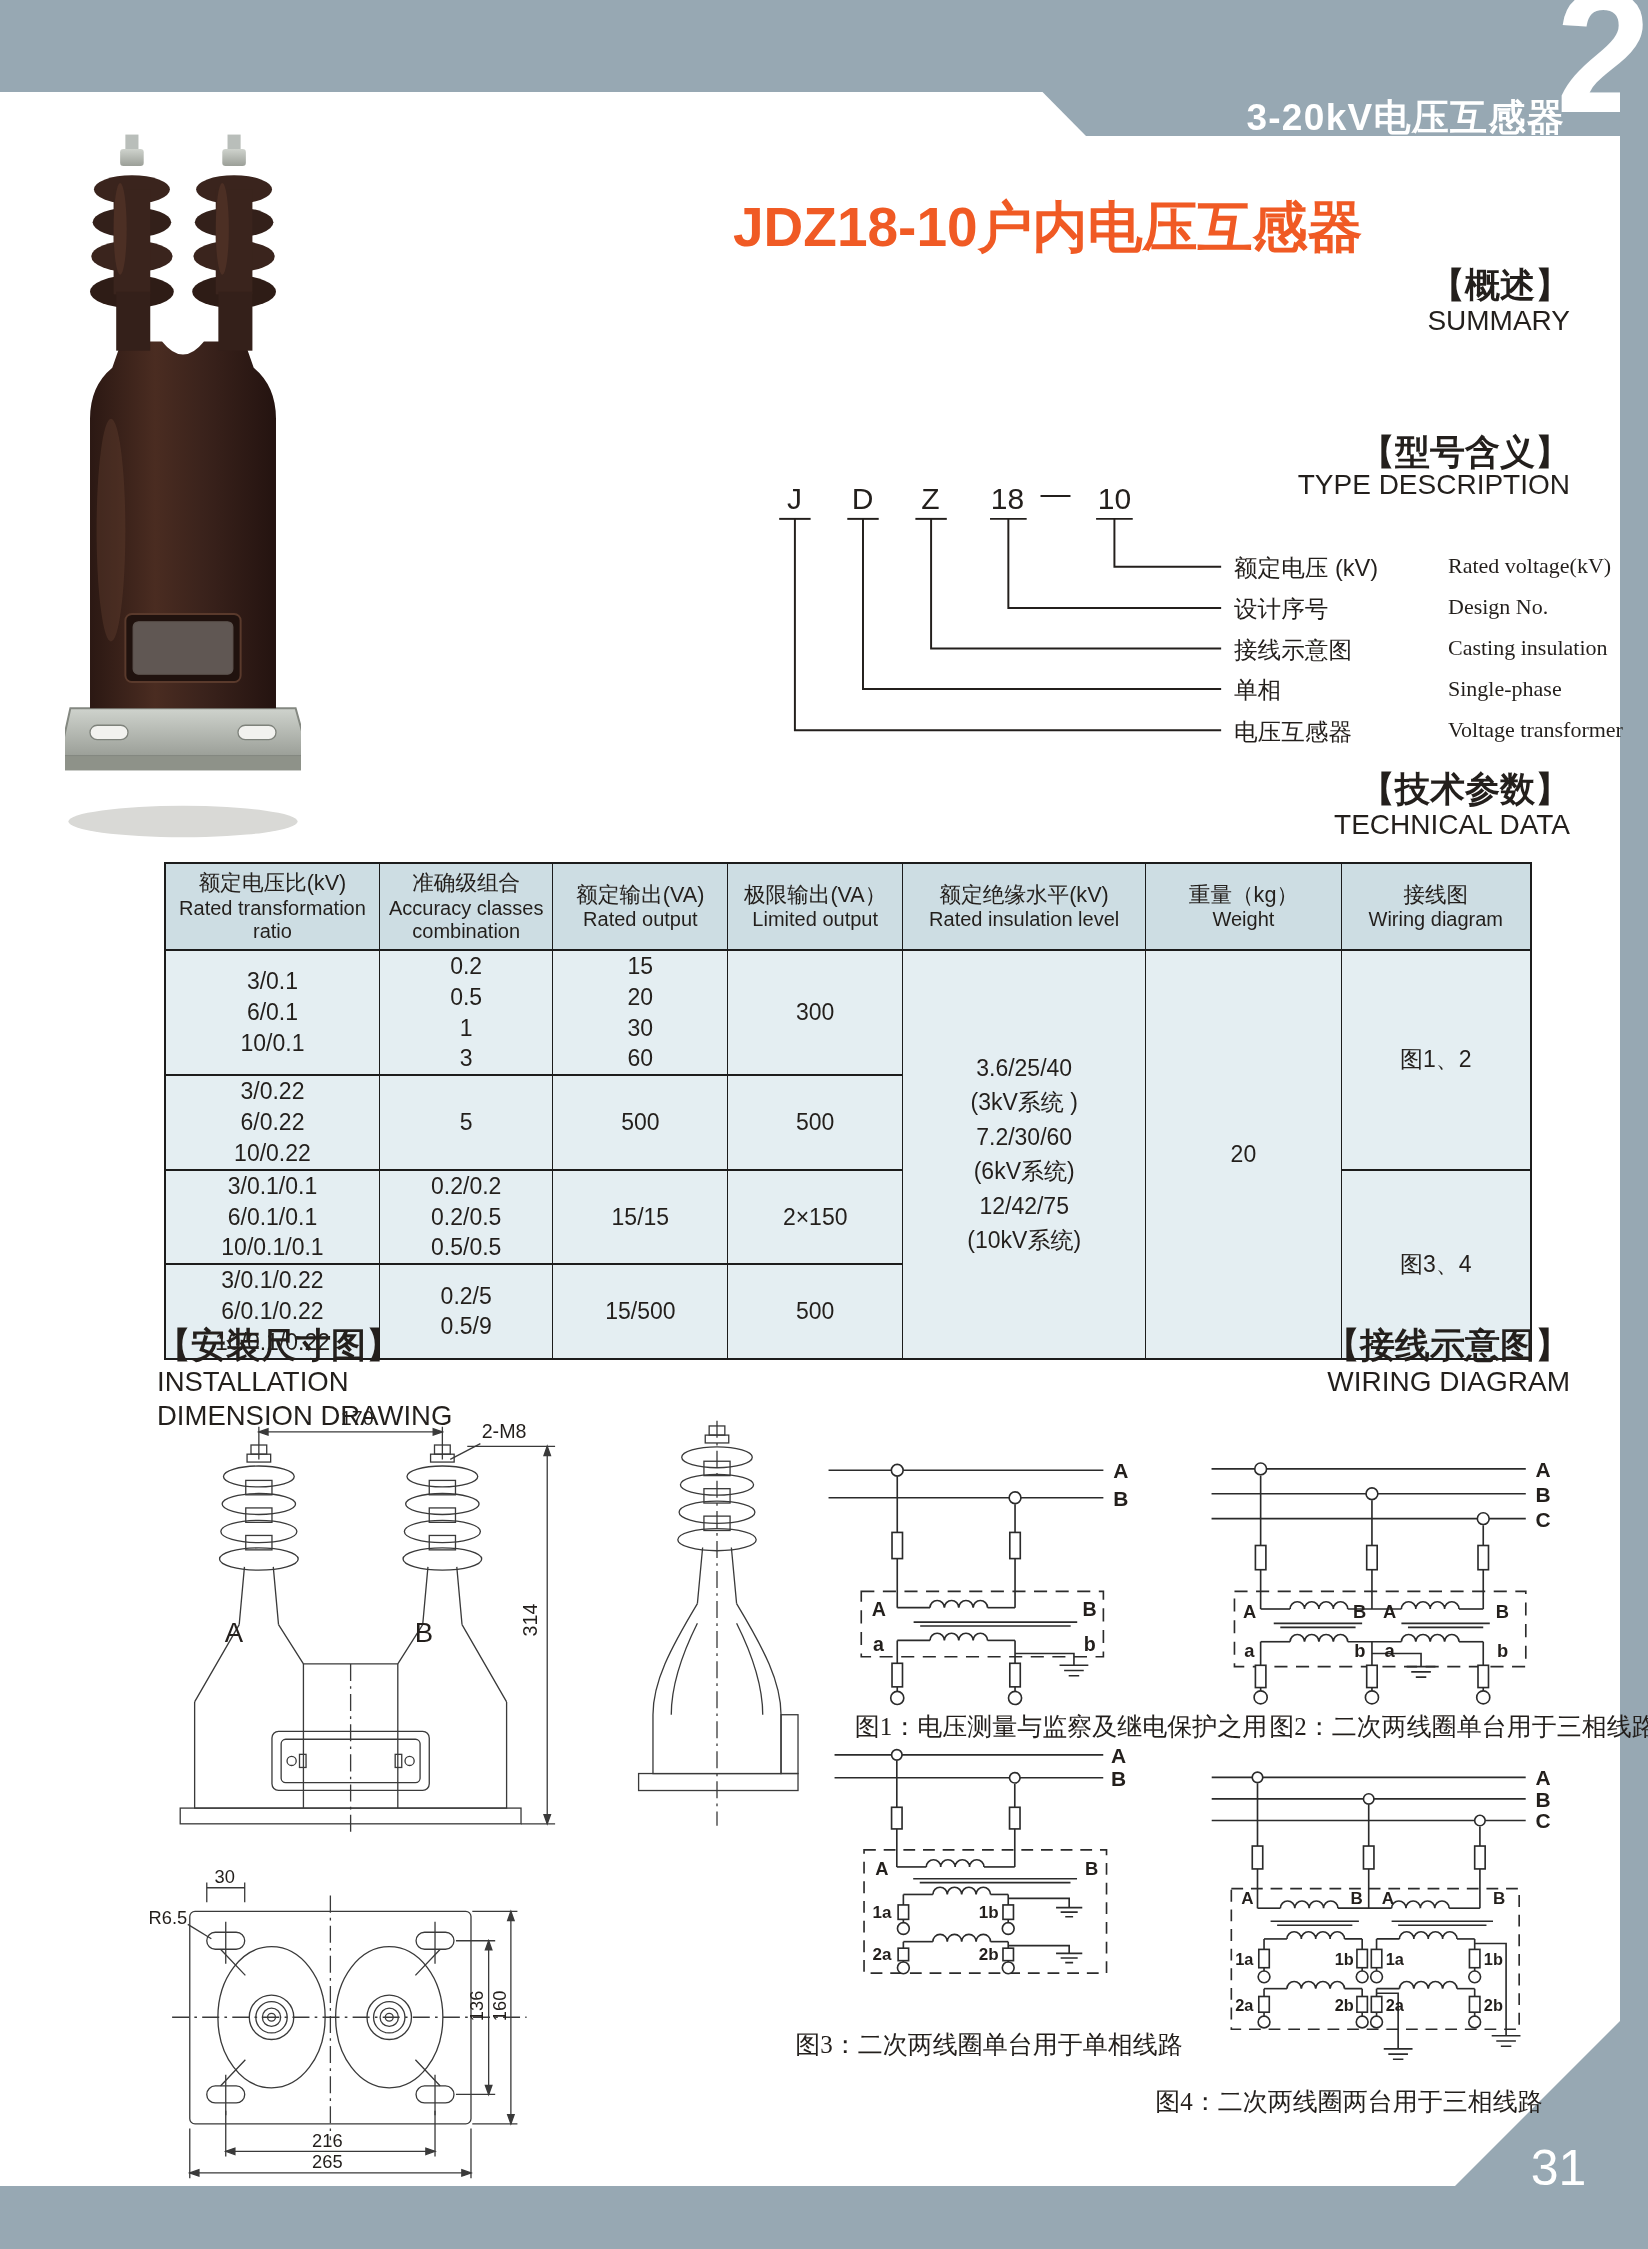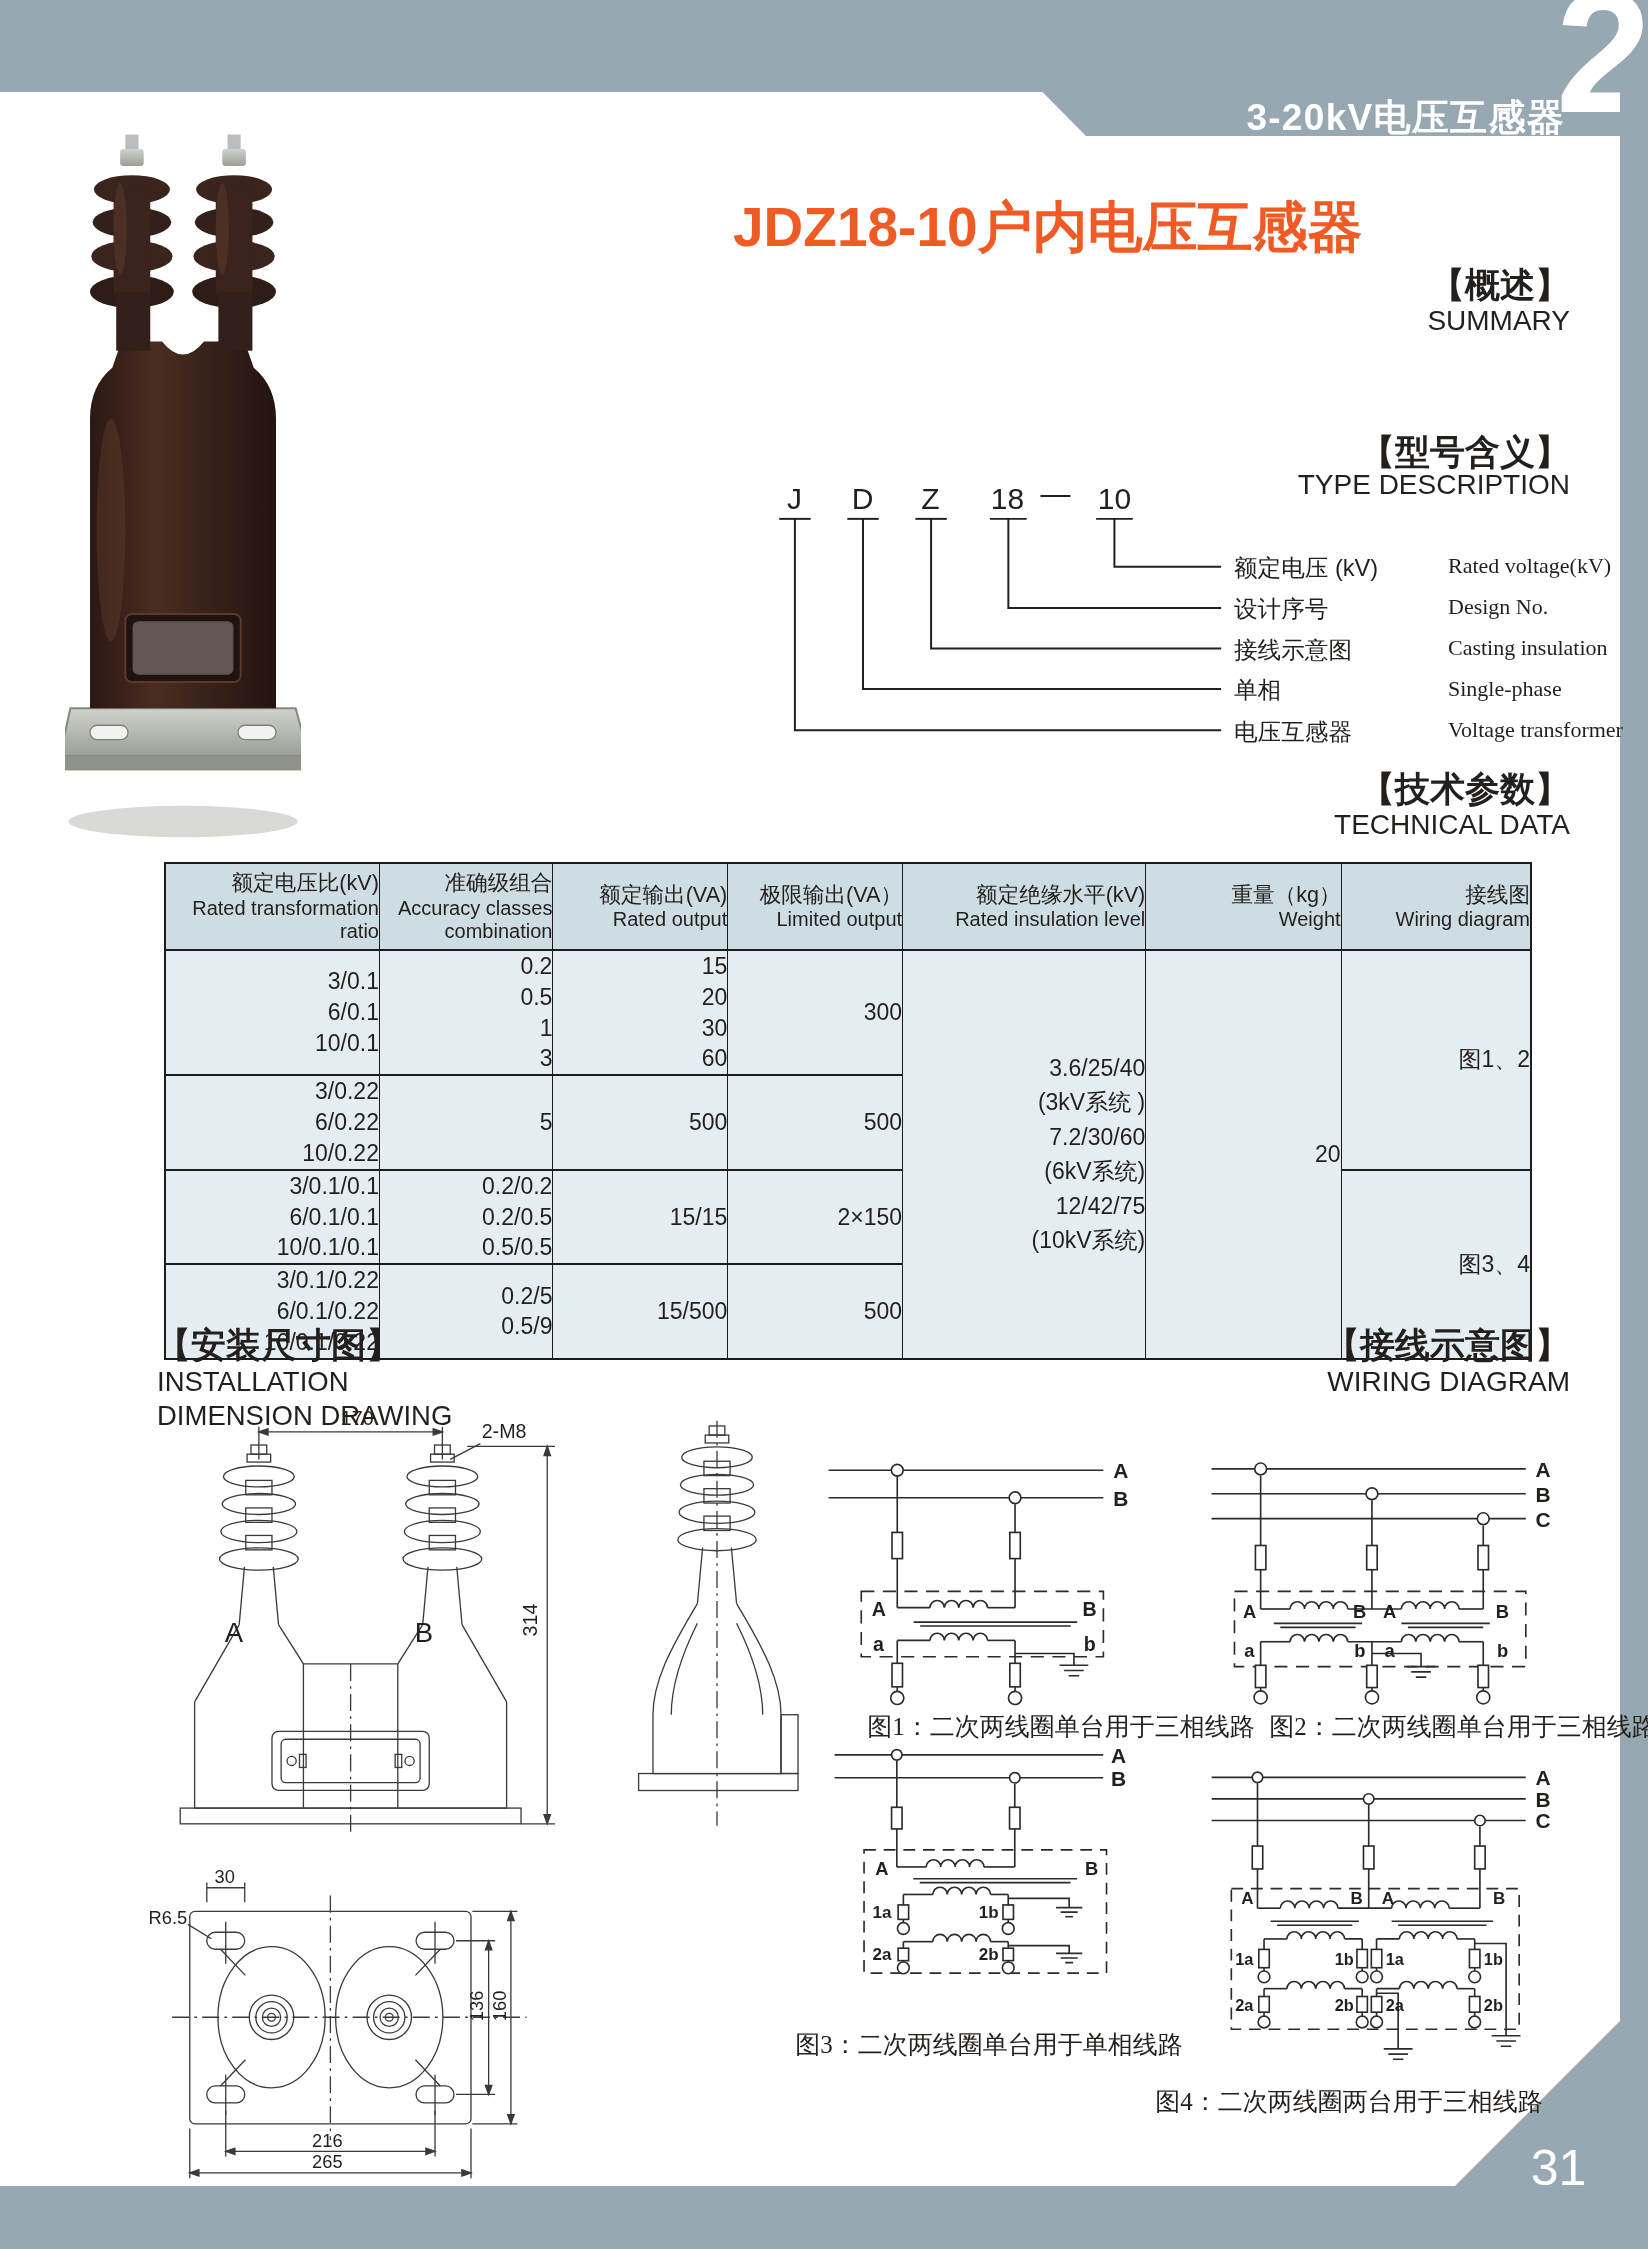--- a/index.html
+++ b/index.html
@@ -28,21 +28,21 @@
   
   .summary-text{left:696px;top:353px;width:874px;font-size:26px;line-height:1.32;
                 text-indent:2em;text-align:justify;}
   
   .code-letter{top:482px;font-size:30px;width:39px;text-align:center;}
   .td-zh{left:1234px;width:203px;font-size:23.6px;white-space:nowrap;}
   .td-en{left:1448px;width:196px;font-size:22px;white-space:nowrap;
          font-family:"Liberation Serif",serif;}
   
   .tech-table{left:164px;top:862px;width:1368px;border-collapse:collapse;table-layout:fixed;}
-  .tech-table th,.tech-table td{border:1.3px solid #1c1c1c;text-align:right;vertical-align:middle;
+  .tech-table th,.tech-table td{border:1.3px solid #1c1c1c;text-align:center;vertical-align:middle;
       padding:0;}
   .tech-table th{background:#cddde3;height:85px;font-weight:normal;}
   .tech-table td{background:#e4eef2;}
   .tech-table .hz{display:block;font-size:21.6px;line-height:1.25;}
   .tech-table .he{display:block;font-size:20px;line-height:1.15;}
   .tech-table tr.g1 td{height:103px;}
   .tech-table tr.g2 td{height:80px;}
   .tech-table tr.g3 td{height:84px;}
   .tech-table tr.g4 td{height:90px;}
   .tech-table tr.gsep td{border-top-width:2.6px;}
@@ -466,21 +466,21 @@
       <circle cx="115" cy="368" r="10" fill="#fff"></circle>
         <circle cx="295" cy="368" r="10" fill="#fff"></circle>
     </g>
     <text x="445" y="32" font-size="32" font-weight="bold">A</text>
     <text x="445" y="74" font-size="32" font-weight="bold">B</text>
     <text x="76" y="242" font-size="30" font-weight="bold">A</text>
     <text x="398" y="242" font-size="30" font-weight="bold">B</text>
     <text x="78" y="296" font-size="30" font-weight="bold">a</text>
     <text x="400" y="296" font-size="30" font-weight="bold">b</text>
   </svg>
-  <div class="abs cap" style="left:799px;top:1710px;width:524px;">图1：二次两线圈单台用于三相线路</div>
+  <div class="abs cap" style="left:799px;top:1710px;width:524px;">图1：电压测量与监察及继电保护之用</div>
 
   <svg class="abs" style="left:1205px;top:1457px;" width="419" height="249" viewBox="0 0 640 380">
     <g stroke="#2b2b2b" stroke-width="2.5" fill="none">
       <path d="M10 18 H490"></path>
         <path d="M10 56 H490"></path>
         <path d="M10 94 H490"></path>
       <path d="M85 28 V135 M85 172 V232 M255 66 V135 M255 172 V232 M425 104 V135 M425 172 V232"></path>
       <rect x="45" y="205" width="445" height="115" stroke-dasharray="20 13"></rect>
       <path d="M85 232 H130"></path>
         <path d="M130 232 a11 11 0 0 1 22 0 a11 11 0 0 1 22 0 a11 11 0 0 1 22 0 a11 11 0 0 1 22 0"></path>

